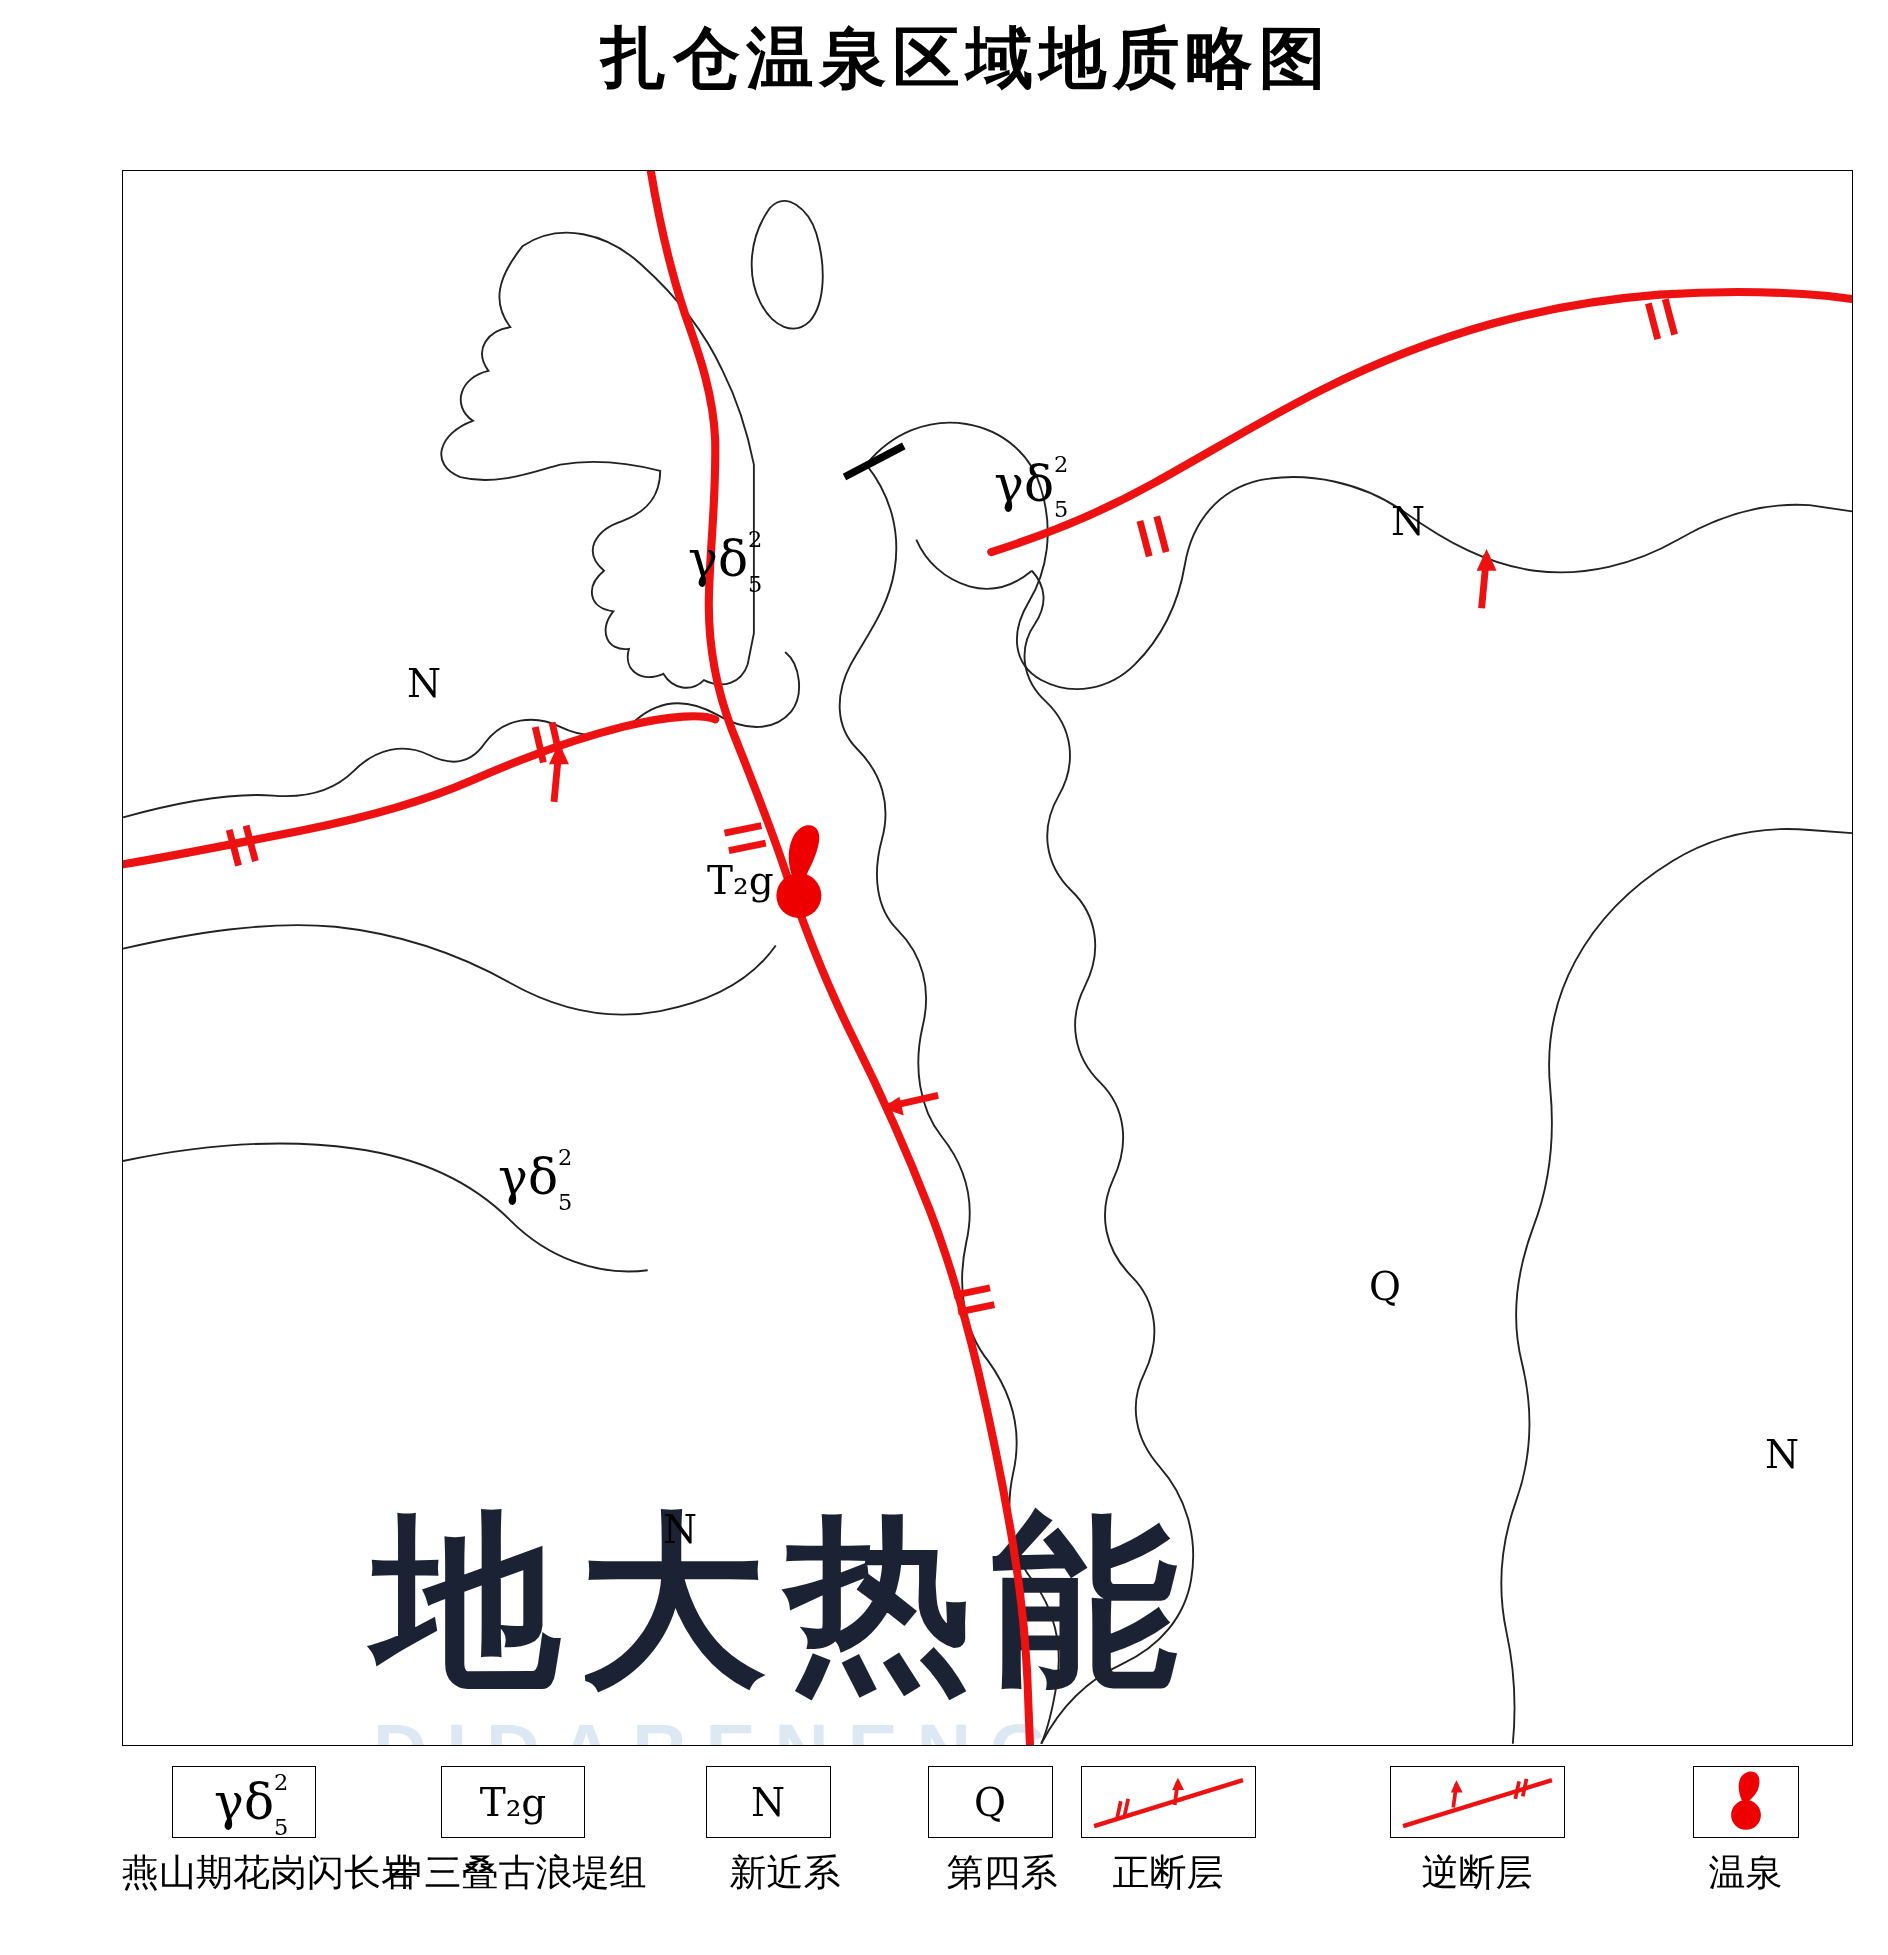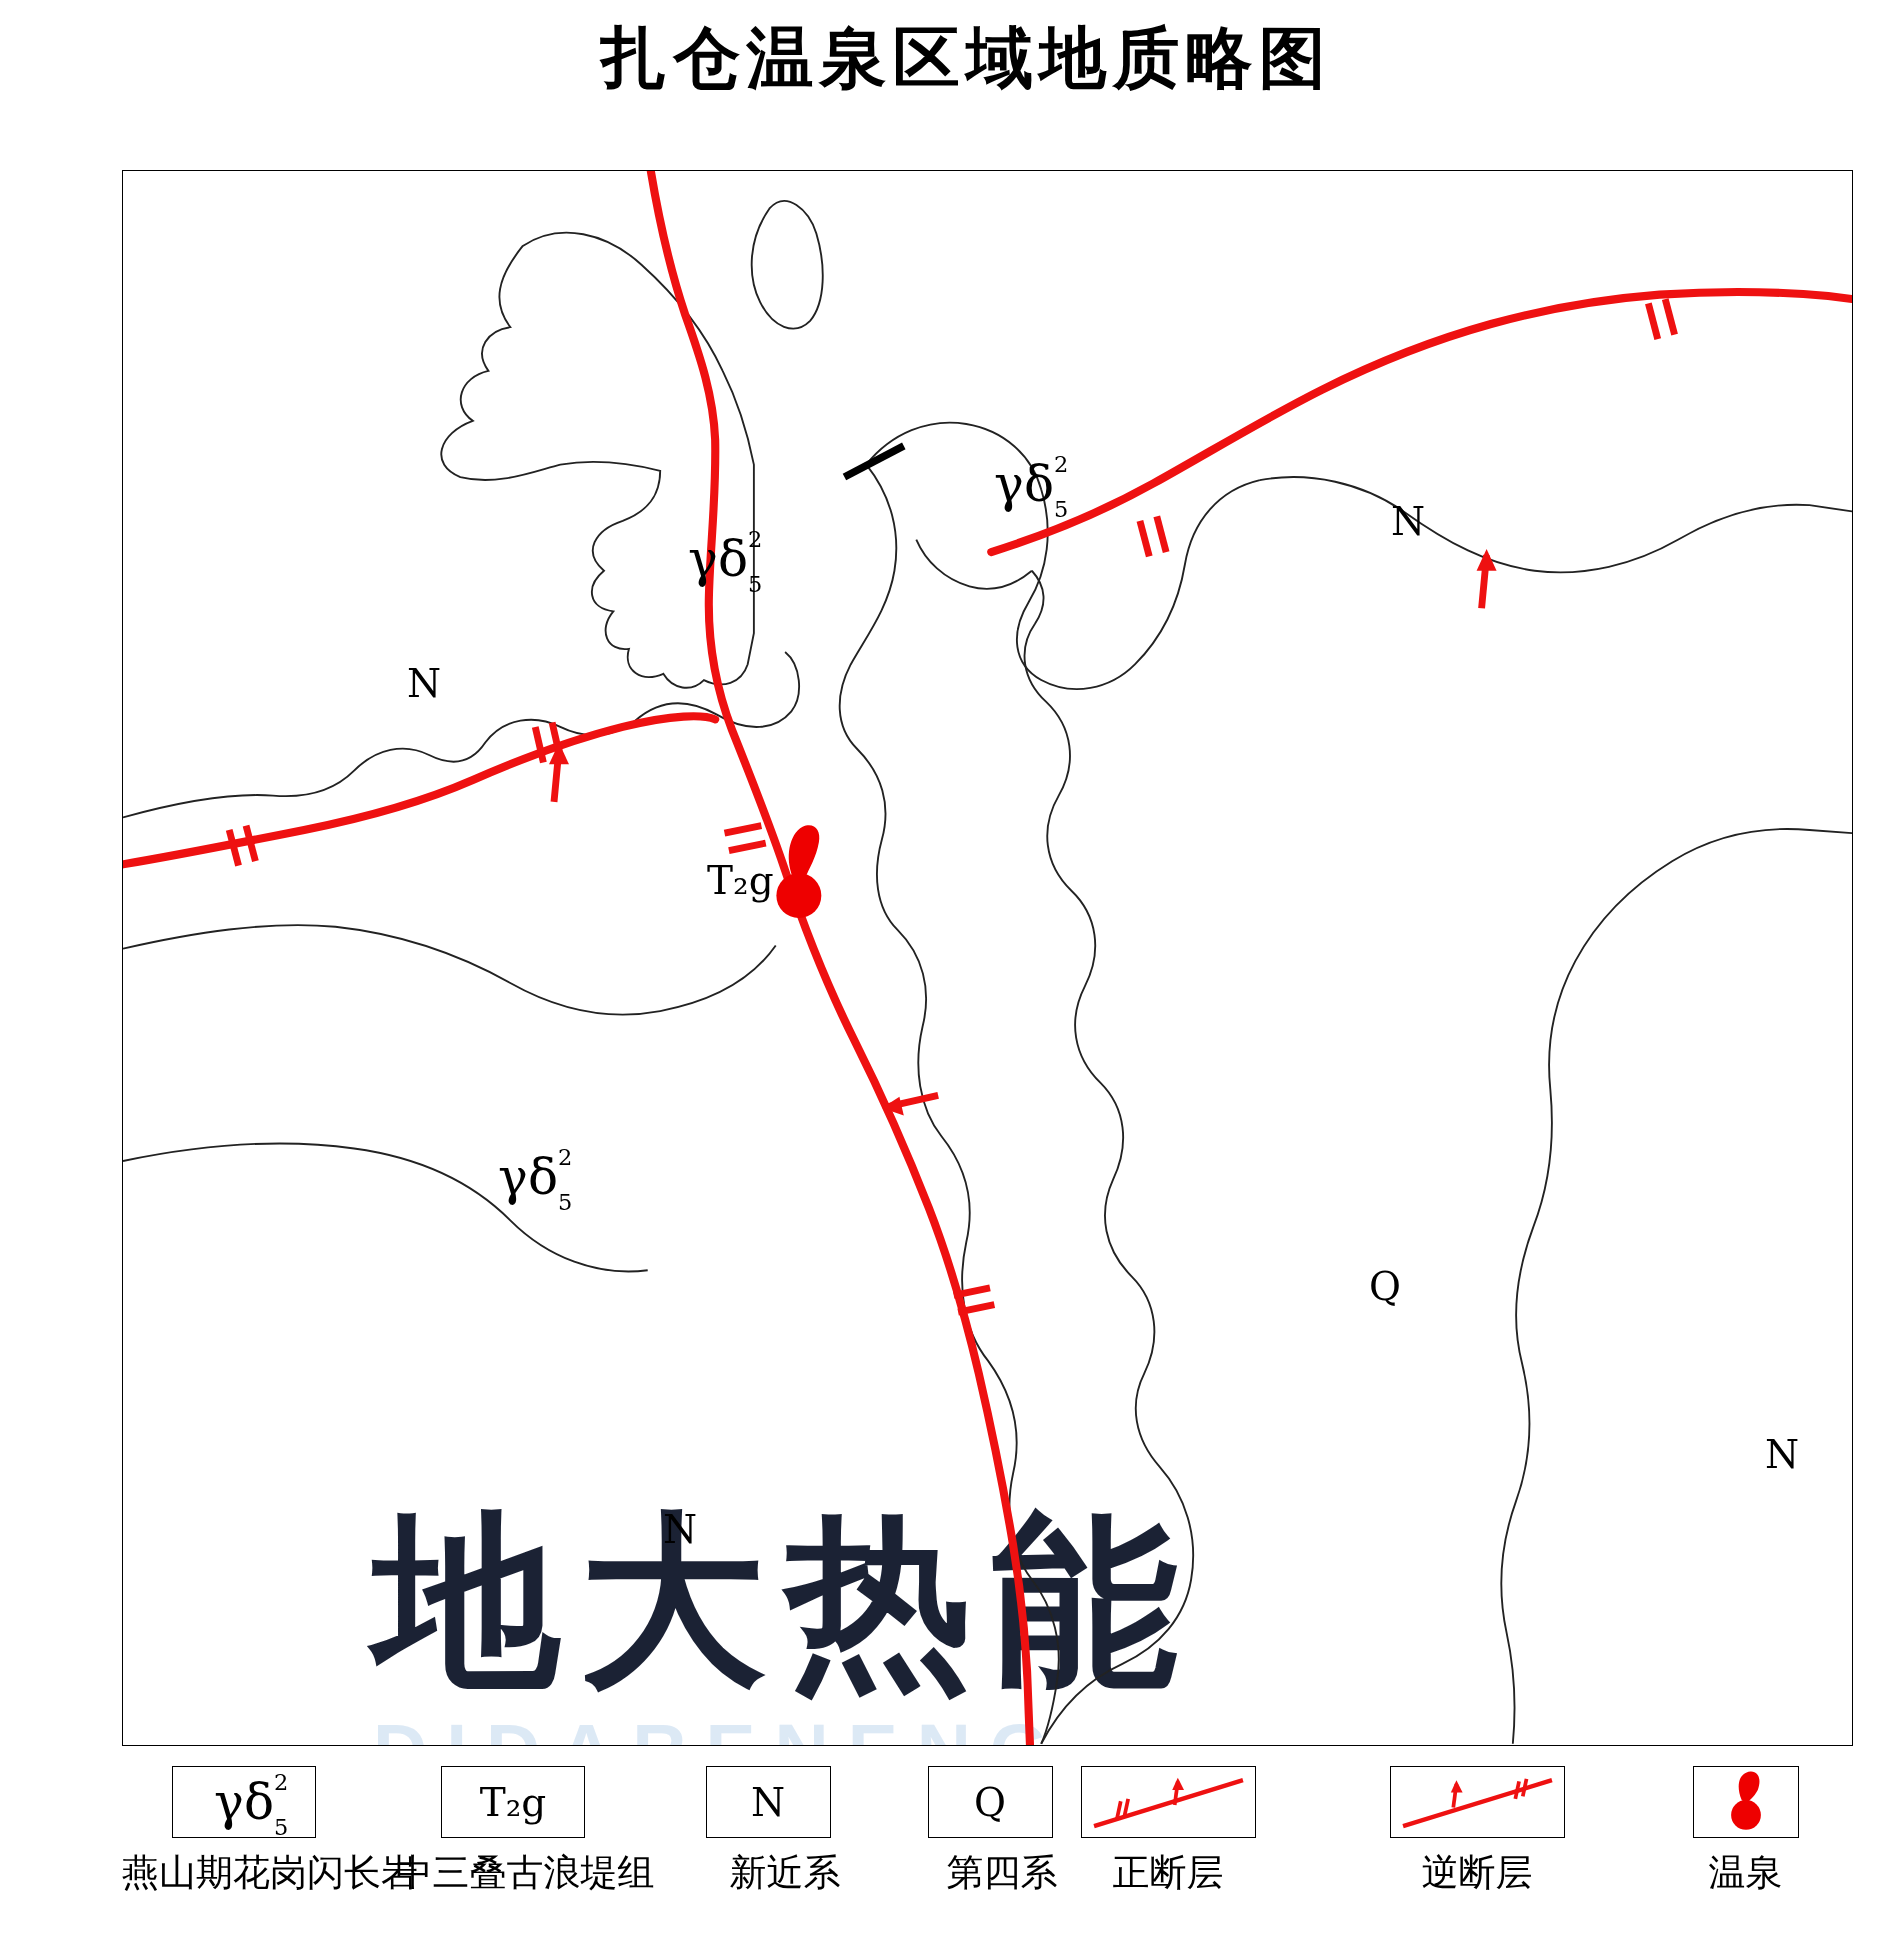--- a/index.html
+++ b/index.html
@@ -208,21 +208,21 @@
           <span class="gd"><span class="g">γδ</span><span class="sup">2</span><span class="sub">5</span></span>
         </span>
       </div>
       <div class="lg-cap" style="left:0;width:244px;">燕山期花岗闪长岩</div>
     </div>
 
     <div class="lg-item" style="left:244px;width:294px;">
       <div class="lg-box" style="width:144px;margin:0 auto;">
         <span class="lg-sym">T₂g</span>
       </div>
-      <div class="lg-cap" style="left:12px;width:294px;">中三叠古浪堤组</div>
+      <div class="lg-cap" style="left:4px;width:294px;">中三叠古浪堤组</div>
     </div>
 
     <div class="lg-item" style="left:543px;width:206px;">
       <div class="lg-box" style="width:125px;margin:0 auto;">
         <span class="lg-sym">N</span>
       </div>
       <div class="lg-cap" style="left:17px;width:206px;">新近系</div>
     </div>
 
     <div class="lg-item" style="left:765px;width:206px;">

